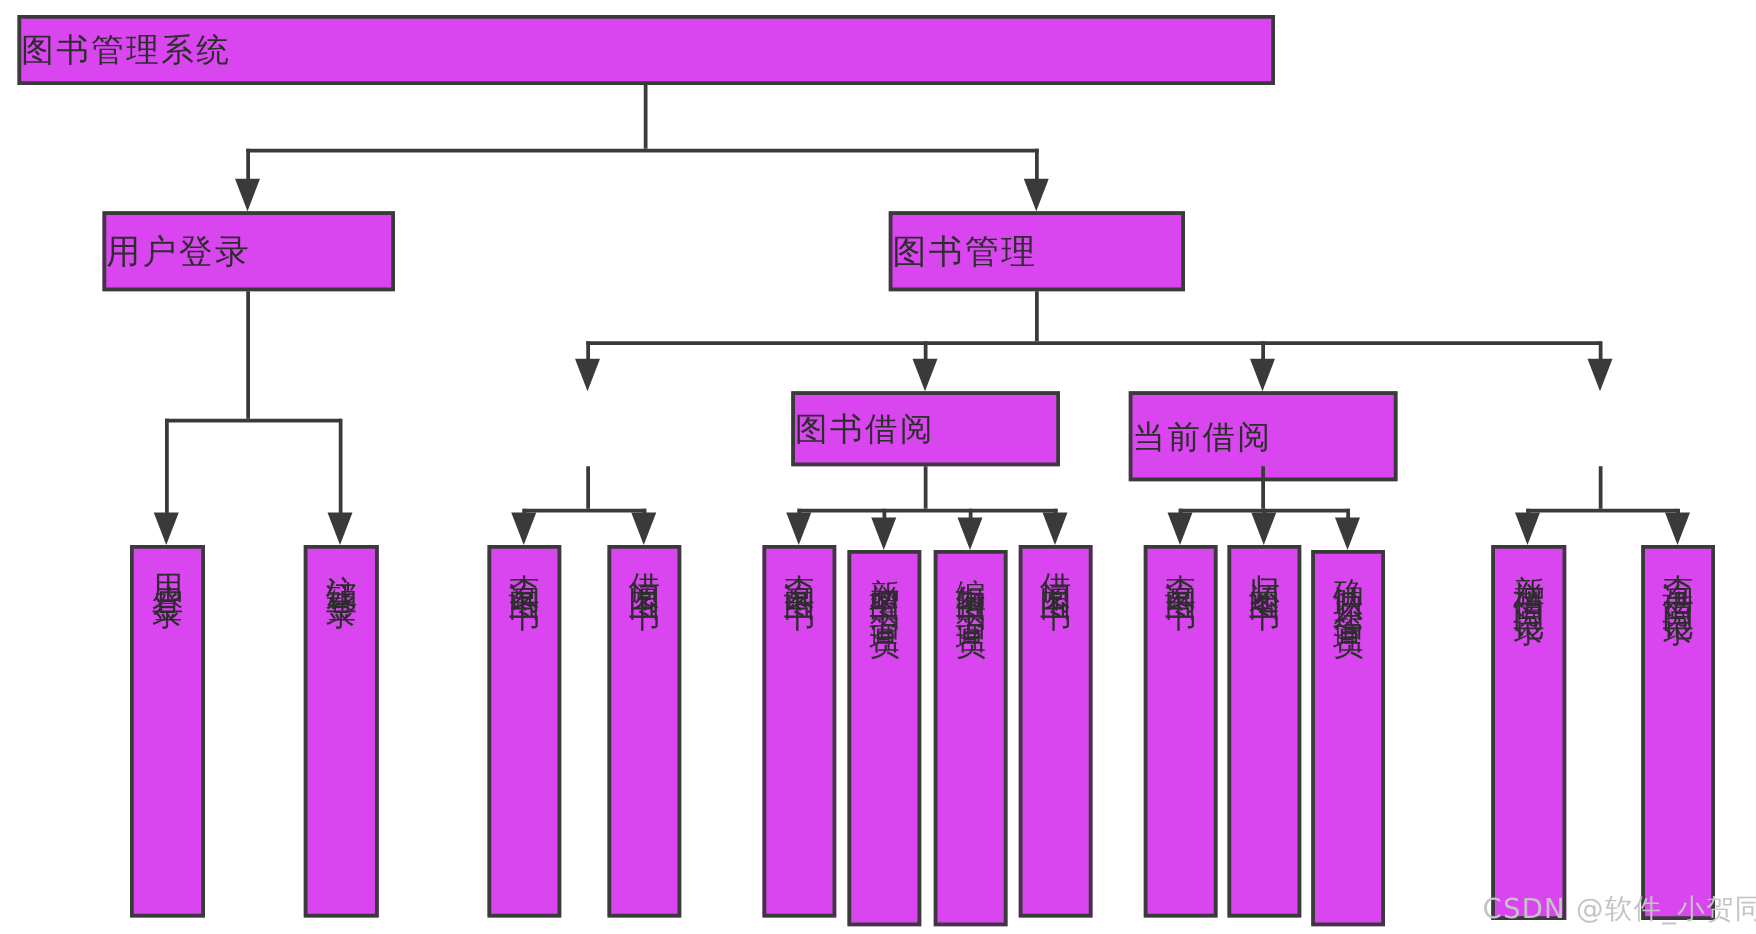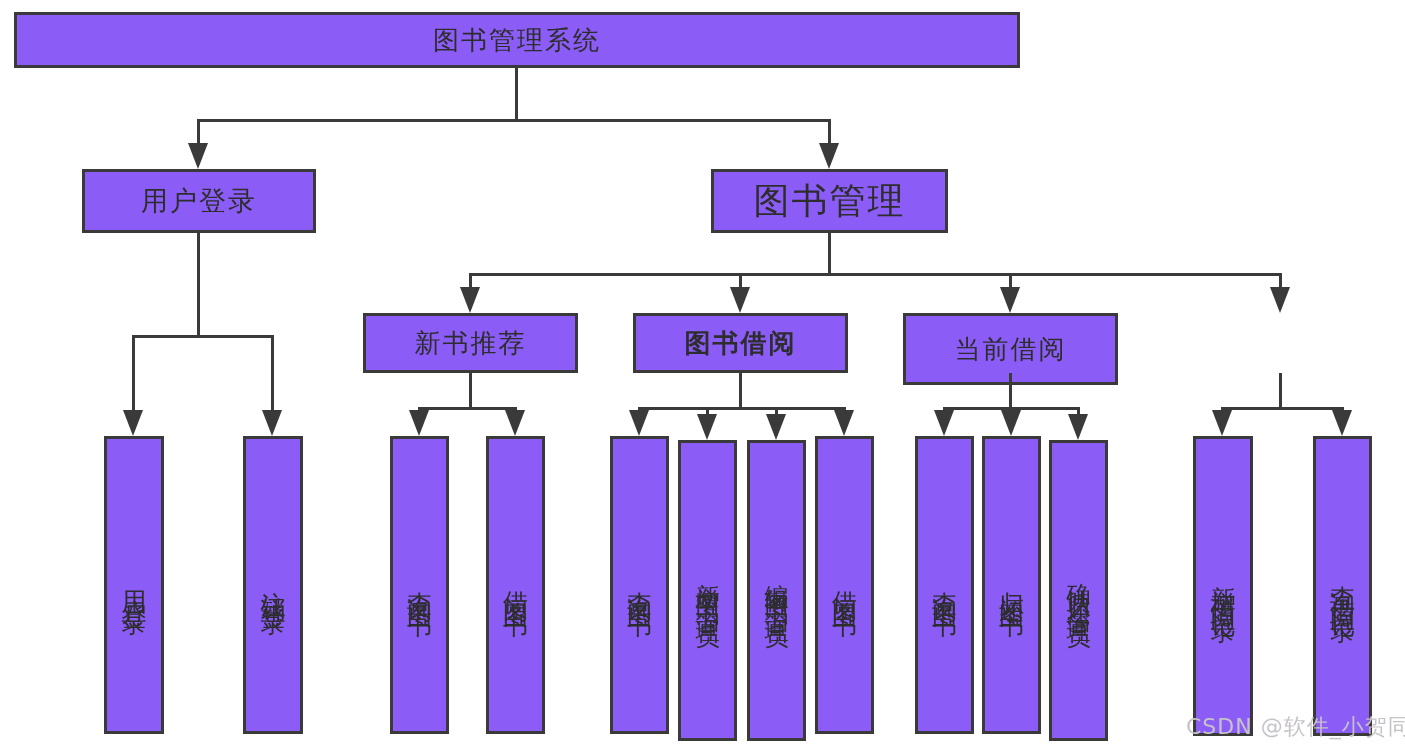--- a/index.html
+++ b/index.html
@@ -13,24 +13,23 @@
   #canvas{
     position:relative;
     width:1405px;height:747px;
     background:var(--bg);
     overflow:hidden;
   }
   .node{
     position:absolute;
     box-sizing:border-box;
     border:3px solid var(--line);
-    background:#8b5cf6;
+    background:#d946ef;
     display:flex;
     align-items:center;
-    justify-content:center;
     color:var(--text);
     font-size:26px;
     letter-spacing:2px;
     white-space:nowrap;
   }
   .leaf{
     writing-mode:vertical-rl;
     text-orientation:mixed;
     font-size:25px;
     letter-spacing:7px;
@@ -69,29 +68,26 @@
 <div id="canvas">
 
   <div class="node" style="left:14px;top:12px;width:1006px;height:56px;">
     <span>图书管理系统</span>
   </div>
 
   <div class="node" style="left:82px;top:169px;width:234px;height:64px;font-size:27px;">
     <span>用户登录</span>
   </div>
 
-  <div class="node" style="left:711px;top:169px;width:237px;height:64px;font-size:36px;">
+  <div class="node" style="left:711px;top:169px;width:237px;height:64px;font-size:27px;">
     <span>图书管理</span>
   </div>
 
-  <div class="node" style="left:363px;top:313px;width:215px;height:60px;">
-    <span>新书推荐</span>
-  </div>
-
-  <div class="node" style="left:633px;top:313px;width:215px;height:60px;font-weight:bold;">
+
+  <div class="node" style="left:633px;top:313px;width:215px;height:60px;">
     <span>图书借阅</span>
   </div>
 
   <div class="node" style="left:903px;top:313px;width:215px;height:72px;">
     <span>当前借阅</span>
   </div>
 
 
   <div class="node leaf" style="left:104px;top:436px;width:60px;height:298px;">
     <span>用户登录</span>

